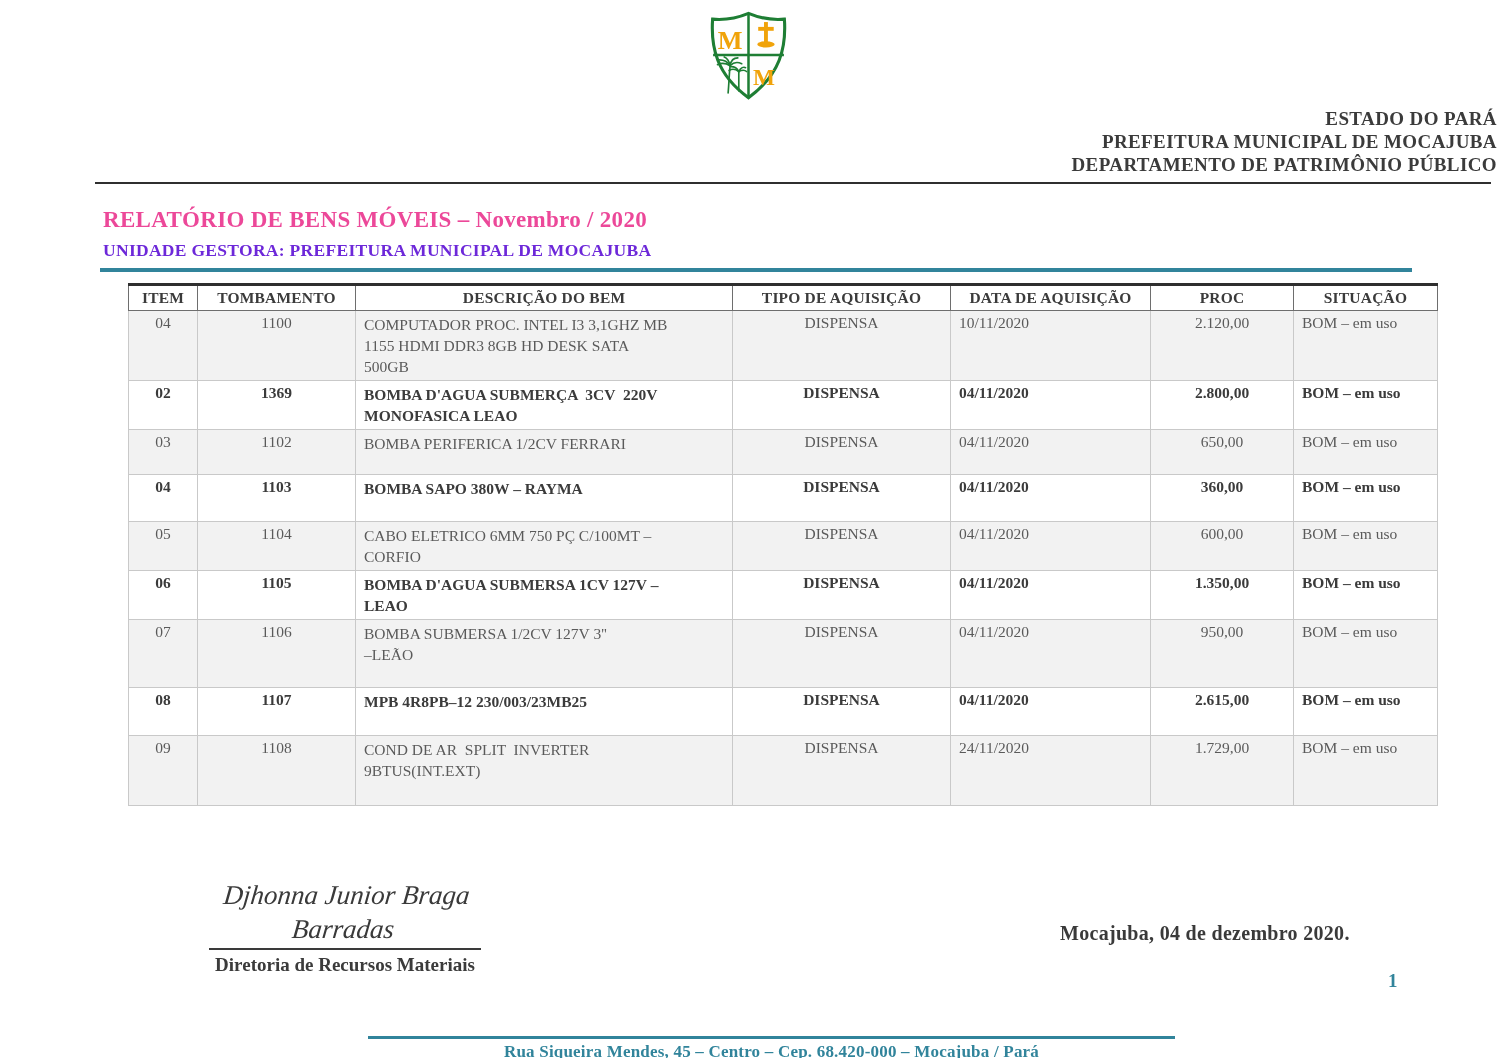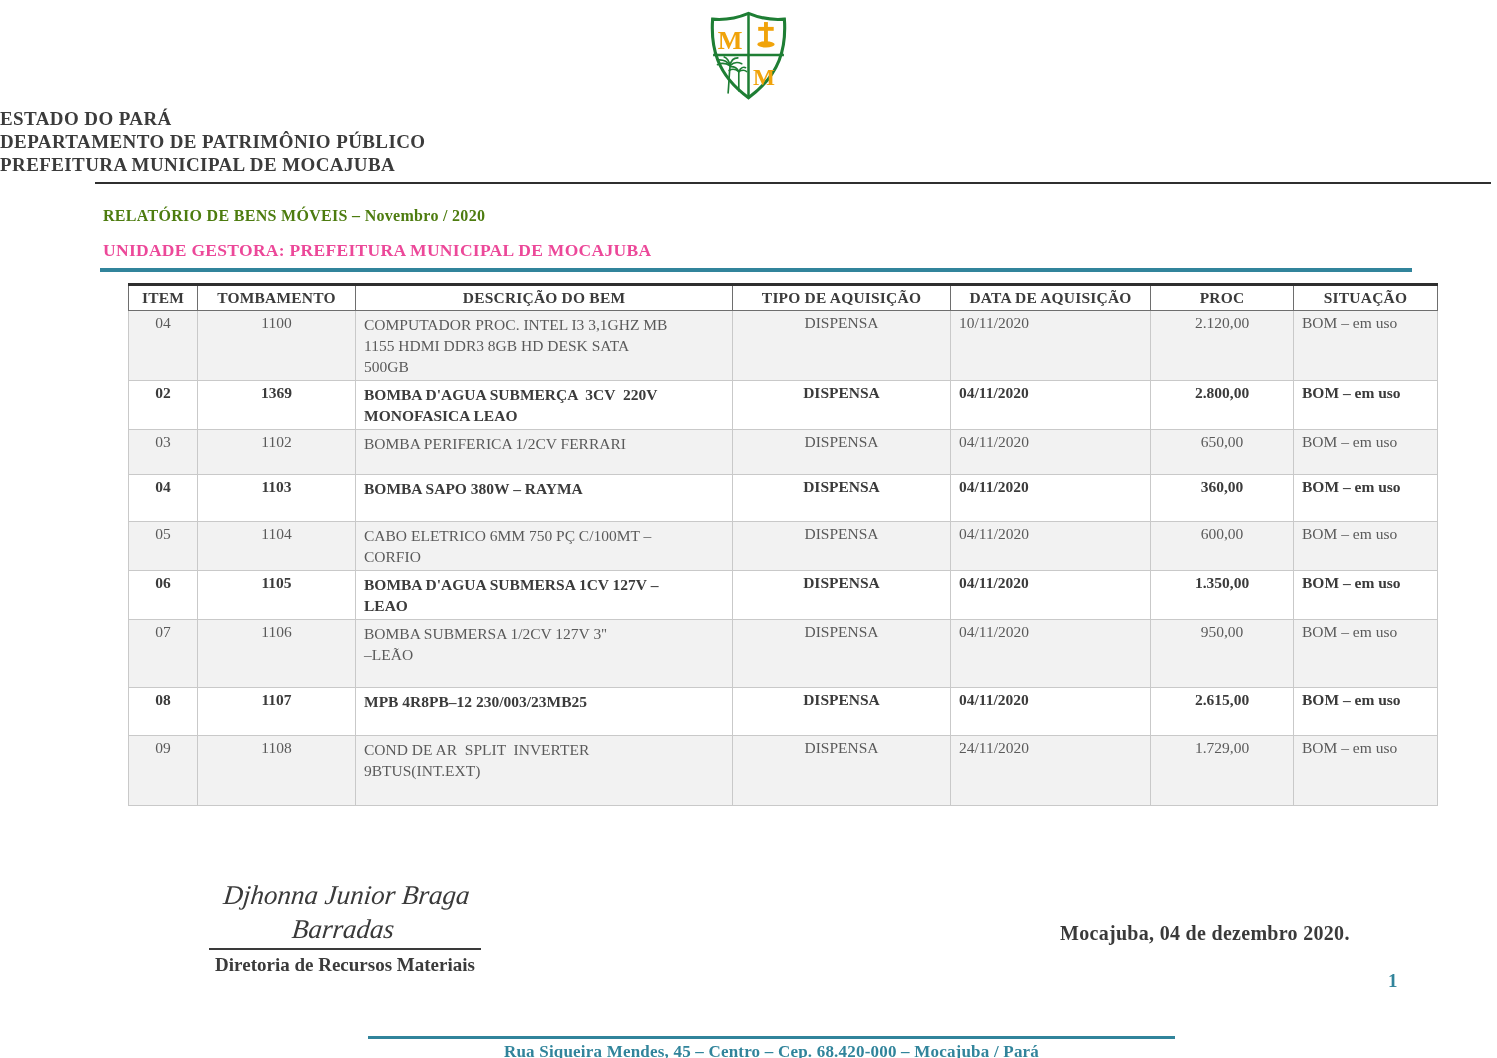--- a/index.html
+++ b/index.html
@@ -8,32 +8,32 @@
     width:1497px;height:1058px;
     background:#ffffff;
     font-family:"Liberation Serif", serif;
     color:#3b3b3b;
     overflow:hidden;
   }
   
   .crest{position:absolute;left:700px;top:10px;width:97px;height:92px;}
   .org-block{
     position:absolute;left:0;top:107px;width:100%;
-    text-align:left;font-weight:bold;font-size:19px;line-height:23px;
+    text-align:right;font-weight:bold;font-size:19px;line-height:23px;
     color:#3b3b3b;letter-spacing:0.4px;
   }
   .header-rule{position:absolute;left:95px;top:182px;width:1396px;height:2px;background:#2f2f2f;}
   
   .report-title{
     position:absolute;left:103px;top:207px;
-    font-size:16px;font-weight:bold;color:#4d7c0f;letter-spacing:0.3px;
+    font-size:23px;font-weight:bold;color:#ec4899;letter-spacing:0.3px;
   }
   .report-subtitle{
     position:absolute;left:103px;top:240px;
-    font-size:17.5px;font-weight:bold;color:#ec4899;letter-spacing:0.3px;
+    font-size:17.5px;font-weight:bold;color:#6d28d9;letter-spacing:0.3px;
   }
   .title-rule{position:absolute;left:100px;top:268px;width:1312px;height:4px;background:#31849B;}
   
   .assets-table-wrap{position:absolute;left:103px;top:283px;padding-left:25px;}
   table.assets{border-collapse:collapse;table-layout:fixed;width:1309px;font-size:15.5px;}
   table.assets th{
     border:1px solid #6e6e6e;border-top:3px solid #2f2f2f;
     font-weight:bold;color:#3b3b3b;padding:2px 4px;height:20px;
     font-size:15.5px;letter-spacing:0.2px;background:#ffffff;
   }
@@ -108,22 +108,22 @@
       <path d="M31 57 C30 52 28 49 25 48"></path>
       <path d="M40 63 C36 60 33 60 30 62"></path>
       <path d="M40 63 C38 59 35 58 32 58"></path>
       <path d="M40 63 C42 59 45 58 47 59"></path>
       <path d="M40 63 C44 61 46 61 48 63"></path>
     </g>
   </svg>
 
   <div class="org-block">
     <div>ESTADO DO PARÁ</div>
+    <div>PREFEITURA MUNICIPAL DE MOCAJUBA</div>
     <div>DEPARTAMENTO DE PATRIMÔNIO PÚBLICO</div>
-    <div>PREFEITURA MUNICIPAL DE MOCAJUBA</div>
   </div>
   <div class="header-rule"></div>
 
   <div class="report-title">RELATÓRIO DE BENS MÓVEIS – Novembro / 2020</div>
   <div class="report-subtitle">UNIDADE GESTORA: PREFEITURA MUNICIPAL DE MOCAJUBA</div>
   <div class="title-rule"></div>
 
   <div class="assets-table-wrap">
     <table class="assets">
       <colgroup>

